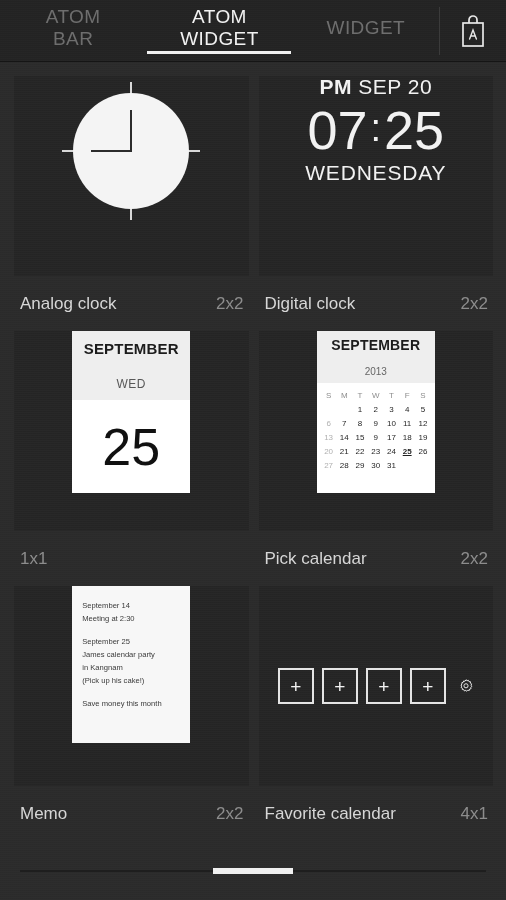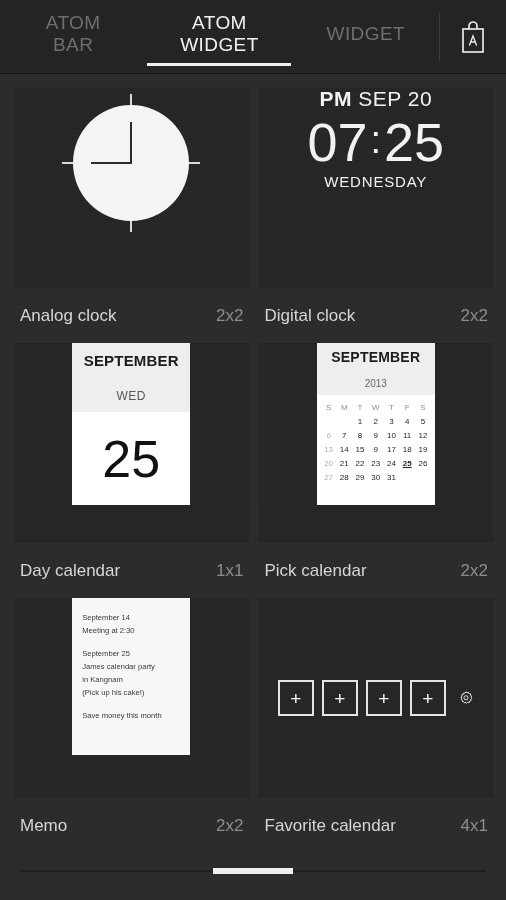--- a/index.html
+++ b/index.html
@@ -10,21 +10,21 @@
     overflow: hidden;
   }
   body {
     background-image:
       repeating-linear-gradient(0deg, rgba(255,255,255,0.012) 0px, rgba(255,255,255,0.012) 1px, rgba(0,0,0,0.012) 1px, rgba(0,0,0,0.012) 2px);
   }
 
   
   .topbar {
     position: relative;
-    height: 74px;
+    height: 62px;
     background: #232323;
     background-image:
       repeating-linear-gradient(0deg, rgba(255,255,255,0.01) 0px, rgba(255,255,255,0.01) 1px, rgba(0,0,0,0.01) 1px, rgba(0,0,0,0.01) 2px);
     display: flex;
     align-items: center;
     border-bottom: 1px solid #151515;
   }
   .tabs { display: flex; flex: 1; height: 100%; align-items: center; }
   .tab {
     flex: 1;
@@ -120,21 +120,21 @@
   .digital .row1 .date { font-weight: normal; }
   .digital .row2 {
     font-size: 54px;
     letter-spacing: 0px;
     display: flex;
     align-items: center;
     justify-content: center;
     margin-bottom: 5px;
   }
   .digital .row2 .colon { font-size: 38px; padding: 0 3px; position: relative; top: -2px; }
-  .digital .row3 { font-size: 15px; letter-spacing: 0.8px; }
+  .digital .row3 { font-size: 21px; letter-spacing: 0.8px; }
 
   
   .daycal {
     width: 118px; height: 162px;
     background: #ffffff;
     display: flex; flex-direction: column;
   }
   .daycal .head {
     height: 69px;
     background: #eeeeee;
@@ -311,21 +311,20 @@
         <div class="head">
           <span class="mon">SEPTEMBER</span>
           <span class="dow">WED</span>
         </div>
         <div class="body">
           <span class="num">25</span>
         </div>
       </div>
     </div>
     <div class="caption">
-      <span class="name">Day calendar</span>
       <span class="size">1x1</span>
     </div>
   </div>
 
   <div class="cell">
     <div class="thumb">
       <div class="moncal">
         <div class="head">
           <span class="mon">SEPTEMBER</span>
           <span class="yr">2013</span>

